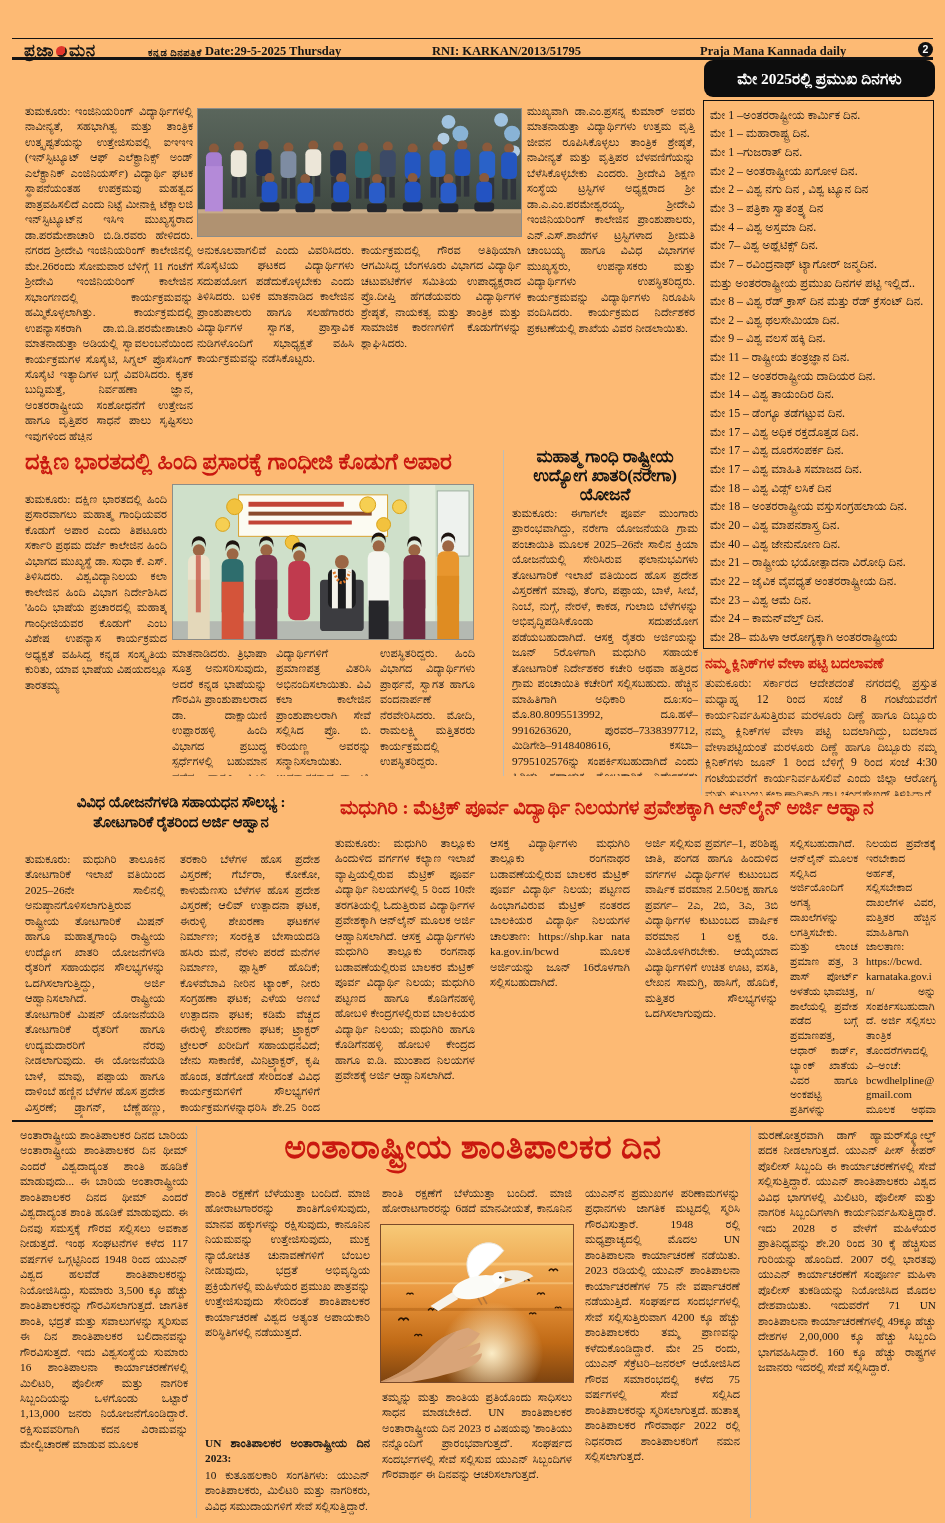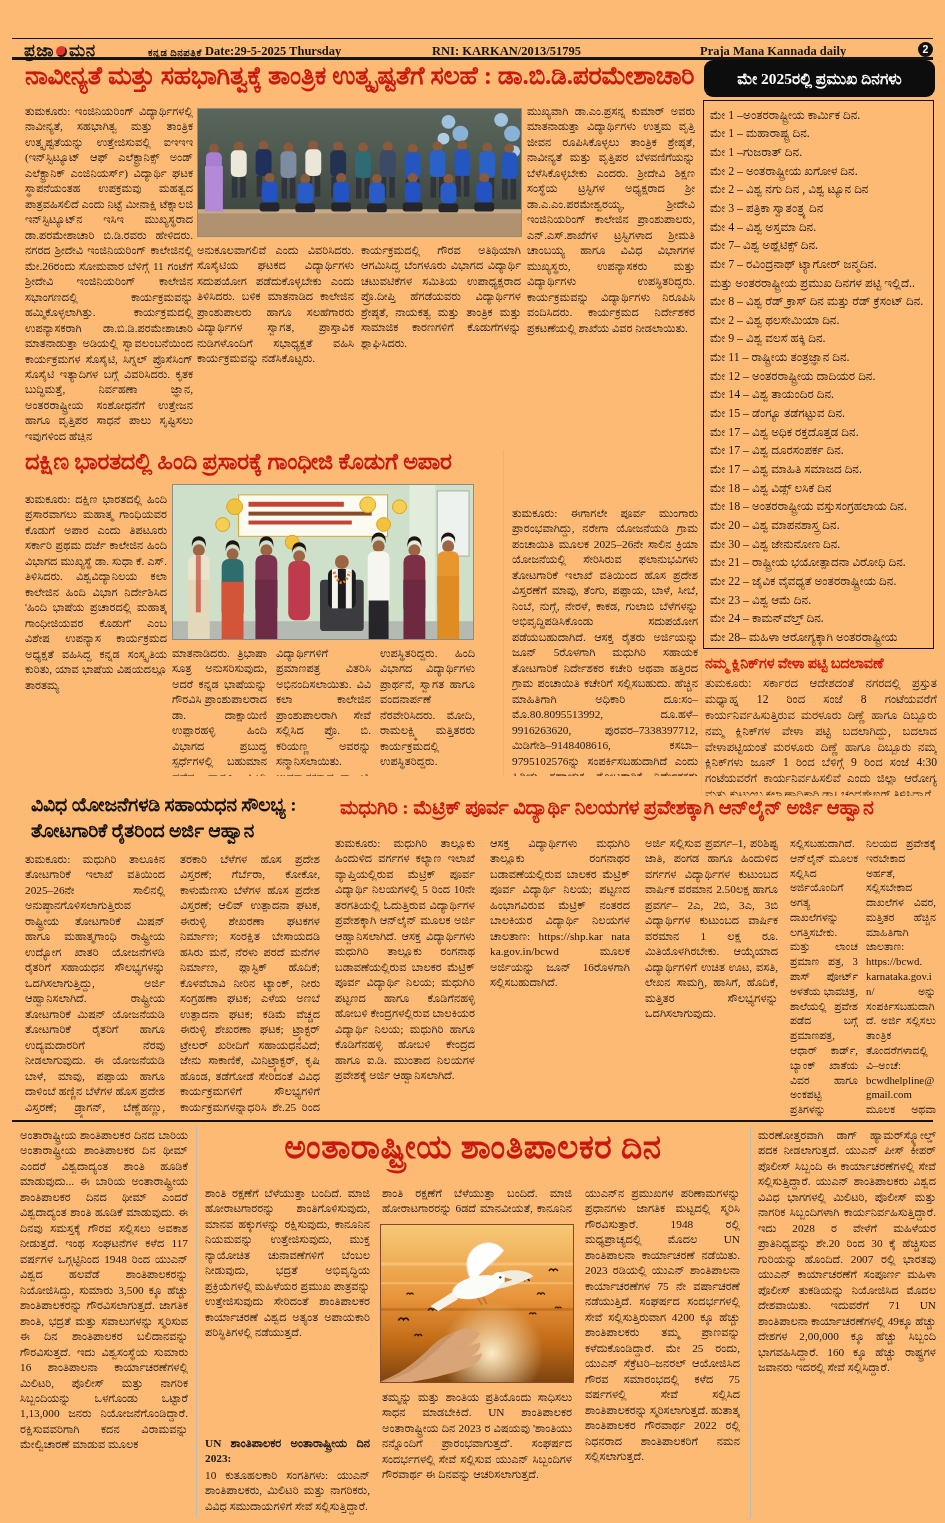--- a/index.html
+++ b/index.html
@@ -19,21 +19,21 @@
   .page-badge{left:918px;top:42px;width:15px;height:15px;border-radius:50%;background:#111;
         color:#fff;font-size:10.5px;font-weight:bold;text-align:center;line-height:15px;
         font-family:"Liberation Sans",sans-serif;}
   
   .red{color:#c9180f;}
   .hl{font-weight:bold;line-height:1.12;letter-spacing:-.2px;}
   .hl-lead{left:25px;top:62px;width:672px;font-size:25px;}
   .hl-hindi{left:25px;top:449px;width:486px;font-size:22.5px;}
   .hl-nrega{left:512px;top:447px;width:186px;font-size:17px;text-align:center;color:#111;}
   .hl-clinic{left:705px;top:655px;width:232px;font-size:14.5px;}
-  .hl-hort{left:31px;top:792px;width:312px;font-size:19px;color:#111;line-height:1.35;}
+  .hl-hort{left:25px;top:792px;width:312px;font-size:15px;color:#111;line-height:1.35;text-align:center;}
   .hl-madhu{left:340px;top:797px;width:596px;font-size:19.5px;}
   .hl-peace{left:200px;top:1129px;width:546px;font-size:33px;text-align:center;letter-spacing:.5px;}
   
   .col{position:absolute;text-align:justify;font-size:11.3px;line-height:1.37;
        overflow:hidden;word-break:break-word;hyphens:auto;}
   
   .may-title{left:704px;top:60px;width:231px;height:37px;background:#0d0d0d;border-radius:9px;
        color:#fff;font-size:15.5px;font-weight:bold;text-align:center;line-height:37px;}
   .may-box{left:703px;top:100px;width:231px;height:549px;border:1.5px solid #111;
        box-sizing:border-box;padding:5px 6px;overflow:hidden;}
@@ -54,21 +54,20 @@
   <div class="abs mast-logo">
     <span>ಪ್ರಜಾ</span><span class="dot"></span><span>ಮನ</span>
   </div>
   <div class="abs mast-sub">ಕನ್ನಡ ದಿನಪತ್ರಿಕೆ</div>
   <div class="abs mast-date">Date:29-5-2025 Thursday</div>
   <div class="abs mast-rni">RNI: KARKAN/2013/51795</div>
   <div class="abs mast-name">Praja Mana Kannada daily</div>
   <div class="abs page-badge">2</div>
   <div class="rule-h" style="left:12px;top:57px;width:921px;height:2.5px;"></div>
 
-  <div class="abs hl hl-lead red">ನಾವೀನ್ಯತೆ ಮತ್ತು ಸಹಭಾಗಿತ್ವಕ್ಕೆ ತಾಂತ್ರಿಕ ಉತ್ಕೃಷ್ಟತೆಗೆ ಸಲಹೆ : ಡಾ.ಬಿ.ಡಿ.ಪರಮೇಶಾಚಾರಿ</div>
 
   <div class="col" style="left:25px;top:104px;width:168px;height:338px;">ತುಮಕೂರು: ಇಂಜಿನಿಯರಿಂಗ್ ವಿದ್ಯಾರ್ಥಿಗಳಲ್ಲಿ ನಾವೀನ್ಯತೆ, ಸಹಭಾಗಿತ್ವ ಮತ್ತು ತಾಂತ್ರಿಕ ಉತ್ಕೃಷ್ಟತೆಯನ್ನು ಉತ್ತೇಜಿಸುವಲ್ಲಿ ಐಇಇಇ (ಇನ್‌ಸ್ಟಿಟ್ಯೂಟ್ ಆಫ್ ಎಲೆಕ್ಟ್ರಾನಿಕ್ಸ್ ಅಂಡ್ ಎಲೆಕ್ಟ್ರಾನಿಕ್ ಎಂಜಿನಿಯರ್ಸ್) ವಿದ್ಯಾರ್ಥಿ ಘಟಕ ಸ್ಥಾಪನೆಯಂತಹ ಉಪಕ್ರಮವು ಮಹತ್ವದ ಪಾತ್ರವಹಿಸಲಿದೆ ಎಂದು ನಿಟ್ಟೆ ಮೀನಾಕ್ಷಿ ಟೆಕ್ನಾಲಜಿ ಇನ್‌ಸ್ಟಿಟ್ಯೂಟ್‌ನ ಇಸಿಇ ಮುಖ್ಯಸ್ಥರಾದ ಡಾ.ಪರಮೇಶಾಚಾರಿ ಬಿ.ಡಿ.ರವರು ಹೇಳಿದರು. ನಗರದ ಶ್ರೀದೇವಿ ಇಂಜಿನಿಯರಿಂಗ್ ಕಾಲೇಜಿನಲ್ಲಿ ಮೇ.26ರಂದು ಸೋಮವಾರ ಬೆಳಿಗ್ಗೆ 11 ಗಂಟೆಗೆ ಶ್ರೀದೇವಿ ಇಂಜಿನಿಯರಿಂಗ್ ಕಾಲೇಜಿನ ಸಭಾಂಗಣದಲ್ಲಿ ಕಾರ್ಯಕ್ರಮವನ್ನು ಹಮ್ಮಿಕೊಳ್ಳಲಾಗಿತ್ತು. ಕಾರ್ಯಕ್ರಮದಲ್ಲಿ ಉಪನ್ಯಾಸಕರಾಗಿ ಡಾ.ಬಿ.ಡಿ.ಪರಮೇಶಾಚಾರಿ ಮಾತನಾಡುತ್ತಾ ಅಡಿಯಲ್ಲಿ ಸ್ವಾವಲಂಬನೆಯಿಂದ ಕಾರ್ಯಕ್ರಮಗಳ ಸೊಸೈಟಿ, ಸಿಗ್ನಲ್ ಪ್ರೊಸೆಸಿಂಗ್ ಸೊಸೈಟಿ ಇತ್ಯಾದಿಗಳ ಬಗ್ಗೆ ವಿವರಿಸಿದರು. ಕೃತಕ ಬುದ್ಧಿಮತ್ತೆ, ನಿರ್ವಹಣಾ ಜ್ಞಾನ, ಅಂತರರಾಷ್ಟ್ರೀಯ ಸಂಶೋಧನೆಗೆ ಉತ್ತೇಜನ ಹಾಗೂ ವೃತ್ತಿಪರ ಸಾಧನೆ ಪಾಲು ಸೃಷ್ಟಿಸಲು ಇವುಗಳಿಂದ ಹೆಚ್ಚಿನ</div>
 
   <div class="photo photo1">
     <svg viewBox="0 0 325 129" preserveAspectRatio="none">
       <defs>
         <linearGradient id="board" x1="0" y1="0" x2="0" y2="1">
           <stop offset="0" stop-color="#5a665c"></stop>
             <stop offset="1" stop-color="#39423c"></stop>
         </linearGradient>
@@ -182,21 +181,21 @@
         <div class="list-item">ಮೇ 11 – ರಾಷ್ಟ್ರೀಯ ತಂತ್ರಜ್ಞಾನ ದಿನ.</div>
         <div class="list-item">ಮೇ 12 – ಅಂತರರಾಷ್ಟ್ರೀಯ ದಾದಿಯರ ದಿನ.</div>
         <div class="list-item">ಮೇ 14 – ವಿಶ್ವ ತಾಯಂದಿರ ದಿನ.</div>
         <div class="list-item">ಮೇ 15 – ಡೆಂಗ್ಯೂ ತಡೆಗಟ್ಟುವ ದಿನ.</div>
         <div class="list-item">ಮೇ 17 – ವಿಶ್ವ ಅಧಿಕ ರಕ್ತದೊತ್ತಡ ದಿನ.</div>
         <div class="list-item">ಮೇ 17 – ವಿಶ್ವ ದೂರಸಂಪರ್ಕ ದಿನ.</div>
         <div class="list-item">ಮೇ 17 – ವಿಶ್ವ ಮಾಹಿತಿ ಸಮಾಜದ ದಿನ.</div>
         <div class="list-item">ಮೇ 18 – ವಿಶ್ವ ವಿಡ್ಸ್ ಲಸಿಕೆ ದಿನ</div>
         <div class="list-item">ಮೇ 18 – ಅಂತರರಾಷ್ಟ್ರೀಯ ವಸ್ತುಸಂಗ್ರಹಲಾಯ ದಿನ.</div>
         <div class="list-item">ಮೇ 20 – ವಿಶ್ವ ಮಾಪನಶಾಸ್ತ್ರ ದಿನ.</div>
-        <div class="list-item">ಮೇ 30 – ವಿಶ್ವ ಜೇನುನೋಣ ದಿನ.</div>
+        <div class="list-item">ಮೇ 40 – ವಿಶ್ವ ಜೇನುನೋಣ ದಿನ.</div>
         <div class="list-item">ಮೇ 21 – ರಾಷ್ಟ್ರೀಯ ಭಯೋತ್ಪಾದನಾ ವಿರೋಧಿ ದಿನ.</div>
         <div class="list-item">ಮೇ 22 – ಜೈವಿಕ ವೈವಧ್ಯತೆ ಅಂತರರಾಷ್ಟ್ರೀಯ ದಿನ.</div>
         <div class="list-item">ಮೇ 23 – ವಿಶ್ವ ಆಮೆ ದಿನ.</div>
         <div class="list-item">ಮೇ 24 – ಕಾಮನ್‌ವೆಲ್ತ್ ದಿನ.</div>
         <div class="list-item">ಮೇ 28– ಮಹಿಳಾ ಆರೋಗ್ಯಕ್ಕಾಗಿ ಅಂತರರಾಷ್ಟ್ರೀಯ ಕ್ರಿಯೆಯ ದಿನ.</div>
       </div>
   </div>
 
   <div class="abs hl hl-hindi red">ದಕ್ಷಿಣ ಭಾರತದಲ್ಲಿ ಹಿಂದಿ ಪ್ರಸಾರಕ್ಕೆ ಗಾಂಧೀಜಿ ಕೊಡುಗೆ ಅಪಾರ</div>
   <div class="col" style="left:25px;top:492px;width:142px;height:283px;">ತುಮಕೂರು: ದಕ್ಷಿಣ ಭಾರತದಲ್ಲಿ ಹಿಂದಿ ಪ್ರಸಾರವಾಗಲು ಮಹಾತ್ಮ ಗಾಂಧಿಯವರ ಕೊಡುಗೆ ಅಪಾರ ಎಂದು ತಿಪಟೂರು ಸರ್ಕಾರಿ ಪ್ರಥಮ ದರ್ಜೆ ಕಾಲೇಜಿನ ಹಿಂದಿ ವಿಭಾಗದ ಮುಖ್ಯಸ್ಥೆ ಡಾ. ಸುಧಾ ಕೆ. ಎಸ್. ತಿಳಿಸಿದರು. ವಿಶ್ವವಿದ್ಯಾನಿಲಯ ಕಲಾ ಕಾಲೇಜಿನ ಹಿಂದಿ ವಿಭಾಗ ನಿರ್ದೇಶಿಸಿದ 'ಹಿಂದಿ ಭಾಷೆಯ ಪ್ರಚಾರದಲ್ಲಿ ಮಹಾತ್ಮ ಗಾಂಧೀಜಿಯವರ ಕೊಡುಗೆ' ಎಂಬ ವಿಶೇಷ ಉಪನ್ಯಾಸ ಕಾರ್ಯಕ್ರಮದ ಅಧ್ಯಕ್ಷತೆ ವಹಿಸಿದ್ದ ಕನ್ನಡ ಸಂಸ್ಕೃತಿಯ ಕುರಿತು, ಯಾವ ಭಾಷೆಯ ವಿಷಯದಲ್ಲೂ ತಾರತಮ್ಯ</div>
@@ -262,20 +261,21 @@
           <use href="#w"></use>
           <rect x="-11" y="30" width="22" height="64" fill="#df8c22"></rect>
         </g>
     </svg>
   </div>
 
   <div class="col" style="left:172px;top:646px;width:95px;height:130px;">ಮಾತನಾಡಿದರು. ತ್ರಿಭಾಷಾ ಸೂತ್ರ ಅನುಸರಿಸುವುದು, ಅದರೆ ಕನ್ನಡ ಭಾಷೆಯನ್ನು ಗೌರವಿಸಿ ಪ್ರಾಂಶುಪಾಲರಾದ ಡಾ. ದಾಕ್ಷಾಯಿಣಿ ಉಪ್ಪಾರಹಳ್ಳಿ ಹಿಂದಿ ವಿಭಾಗದ ಪ್ರಬುದ್ಧ ಸ್ಪರ್ಧೆಗಳಲ್ಲಿ ಬಹುಮಾನ ಪಡೆದ ಹಾಗೂ ಹಿಂದಿ ಭಾಷೆಯಲ್ಲಿ ಅತಿಹೆಚ್ಚು ಅಂಕ ಪಡೆದ</div>
   <div class="col" style="left:276px;top:646px;width:95px;height:130px;">ವಿದ್ಯಾರ್ಥಿಗಳಿಗೆ ಪ್ರಮಾಣಪತ್ರ ವಿತರಿಸಿ ಅಭಿನಂದಿಸಲಾಯಿತು. ವಿವಿ ಕಲಾ ಕಾಲೇಜಿನ ಪ್ರಾಂಶುಪಾಲರಾಗಿ ಸೇವೆ ಸಲ್ಲಿಸಿದ ಪ್ರೊ. ಬಿ. ಕರಿಯಣ್ಣ ಅವರನ್ನು ಸನ್ಮಾನಿಸಲಾಯಿತು. ಉಪನ್ಯಾಸಕರಾದ ಡಾ. ಟಿ. ಎಸ್. ಶೇಷಾ, ರಾಮಲಕ್ಷ್ಮಿ ಮತ್ತಿತರರು</div>
   <div class="col" style="left:380px;top:646px;width:95px;height:130px;">ಉಪಸ್ಥಿತರಿದ್ದರು. ಹಿಂದಿ ವಿಭಾಗದ ವಿದ್ಯಾರ್ಥಿಗಳು ಪ್ರಾರ್ಥನೆ, ಸ್ವಾಗತ ಹಾಗೂ ವಂದನಾರ್ಪಣೆ ನೆರವೇರಿಸಿದರು. ಮೋದಿ, ರಾಮಲಕ್ಷ್ಮಿ ಮತ್ತಿತರರು ಕಾರ್ಯಕ್ರಮದಲ್ಲಿ ಉಪಸ್ಥಿತರಿದ್ದರು.</div>
 
+  <div class="abs hl hl-nrega">ಮಹಾತ್ಮ ಗಾಂಧಿ ರಾಷ್ಟ್ರೀಯ ಉದ್ಯೋಗ ಖಾತರಿ(ನರೇಗಾ) ಯೋಜನೆ</div>
   <div class="col" style="left:512px;top:506px;width:186px;height:270px;">ತುಮಕೂರು: ಈಗಾಗಲೇ ಪೂರ್ವ ಮುಂಗಾರು ಪ್ರಾರಂಭವಾಗಿದ್ದು, ನರೇಗಾ ಯೋಜನೆಯಡಿ ಗ್ರಾಮ ಪಂಚಾಯಿತಿ ಮೂಲಕ 2025–26ನೇ ಸಾಲಿನ ಕ್ರಿಯಾ ಯೋಜನೆಯಲ್ಲಿ ಸೇರಿಸಿರುವ ಫಲಾನುಭವಿಗಳು ತೋಟಗಾರಿಕೆ ಇಲಾಖೆ ವತಿಯಿಂದ ಹೊಸ ಪ್ರದೇಶ ವಿಸ್ತರಣೆಗೆ ಮಾವು, ತೆಂಗು, ಪಪ್ಪಾಯ, ಬಾಳೆ, ಸೀಬೆ, ನಿಂಬೆ, ನುಗ್ಗೆ, ನೇರಳೆ, ಕಾಕಡ, ಗುಲಾಬಿ ಬೆಳೆಗಳನ್ನು ಅಭಿವೃದ್ಧಿಪಡಿಸಿಕೊಂಡು ಸದುಪಯೋಗ ಪಡೆಯಬಹುದಾಗಿದೆ. ಆಸಕ್ತ ರೈತರು ಅರ್ಜಿಯನ್ನು ಜೂನ್ 5ರೊಳಗಾಗಿ ಮಧುಗಿರಿ ಸಹಾಯಕ ತೋಟಗಾರಿಕೆ ನಿರ್ದೇಶಕರ ಕಚೇರಿ ಅಥವಾ ಹತ್ತಿರದ ಗ್ರಾಮ ಪಂಚಾಯಿತಿ ಕಚೇರಿಗೆ ಸಲ್ಲಿಸಬಹುದು. ಹೆಚ್ಚಿನ ಮಾಹಿತಿಗಾಗಿ ಅಧಿಕಾರಿ ದೂ:ಸಂ–ಮೊ.80.8095513992, ದೂ.ಹಳೆ–9916263620, ಪುರವರ–7338397712, ಮಿಡಿಗೇಶಿ–9148408616, ಕಸಬಾ–9795102576ನ್ನು ಸಂಪರ್ಕಿಸಬಹುದಾಗಿದೆ ಎಂದು ಹಿರಿಯ ಸಹಾಯಕ ತೋಟಗಾರಿಕೆ ನಿರ್ದೇಶಕರು ಪ್ರಕಟಣೆಯಲ್ಲಿ ತಿಳಿಸಿದ್ದಾರೆ.</div>
   <div class="rule-v" style="left:503px;top:450px;height:326px;background:#bdbdb8;"></div>
 
   <div class="abs hl hl-clinic red">ನಮ್ಮ ಕ್ಲಿನಿಕ್‌ಗಳ ವೇಳಾ ಪಟ್ಟಿ ಬದಲಾವಣೆ</div>
   <div class="col" style="left:705px;top:676px;width:232px;height:120px;font-size:11.6px;">ತುಮಕೂರು: ಸರ್ಕಾರದ ಆದೇಶದಂತೆ ನಗರದಲ್ಲಿ ಪ್ರಸ್ತುತ ಮಧ್ಯಾಹ್ನ 12 ರಿಂದ ಸಂಜೆ 8 ಗಂಟೆಯವರೆಗೆ ಕಾರ್ಯನಿರ್ವಹಿಸುತ್ತಿರುವ ಮರಳೂರು ದಿಣ್ಣೆ ಹಾಗೂ ದಿಬ್ಬೂರು ನಮ್ಮ ಕ್ಲಿನಿಕ್‌ಗಳ ವೇಳಾ ಪಟ್ಟಿ ಬದಲಾಗಿದ್ದು, ಬದಲಾದ ವೇಳಾಪಟ್ಟಿಯಂತೆ ಮರಳೂರು ದಿಣ್ಣೆ ಹಾಗೂ ದಿಬ್ಬೂರು ನಮ್ಮ ಕ್ಲಿನಿಕ್‌ಗಳು ಜೂನ್ 1 ರಿಂದ ಬೆಳಿಗ್ಗೆ 9 ರಿಂದ ಸಂಜೆ 4:30 ಗಂಟೆಯವರೆಗೆ ಕಾರ್ಯನಿರ್ವಹಿಸಲಿವೆ ಎಂದು ಜಿಲ್ಲಾ ಆರೋಗ್ಯ ಮತ್ತು ಕುಟುಂಬ ಕಲ್ಯಾಣಾಧಿಕಾರಿ ಡಾ। ಚಂದ್ರಶೇಖರ್ ತಿಳಿಸಿದ್ದಾರೆ.</div>
   <div class="rule-v" style="left:701px;top:652px;height:143px;background:#bdbdb8;"></div>
 
   <div class="abs hl hl-hort">
     <div>ವಿವಿಧ ಯೋಜನೆಗಳಡಿ ಸಹಾಯಧನ ಸೌಲಭ್ಯ :</div>
     <div>ತೋಟಗಾರಿಕೆ ರೈತರಿಂದ ಅರ್ಜಿ ಆಹ್ವಾನ</div>

